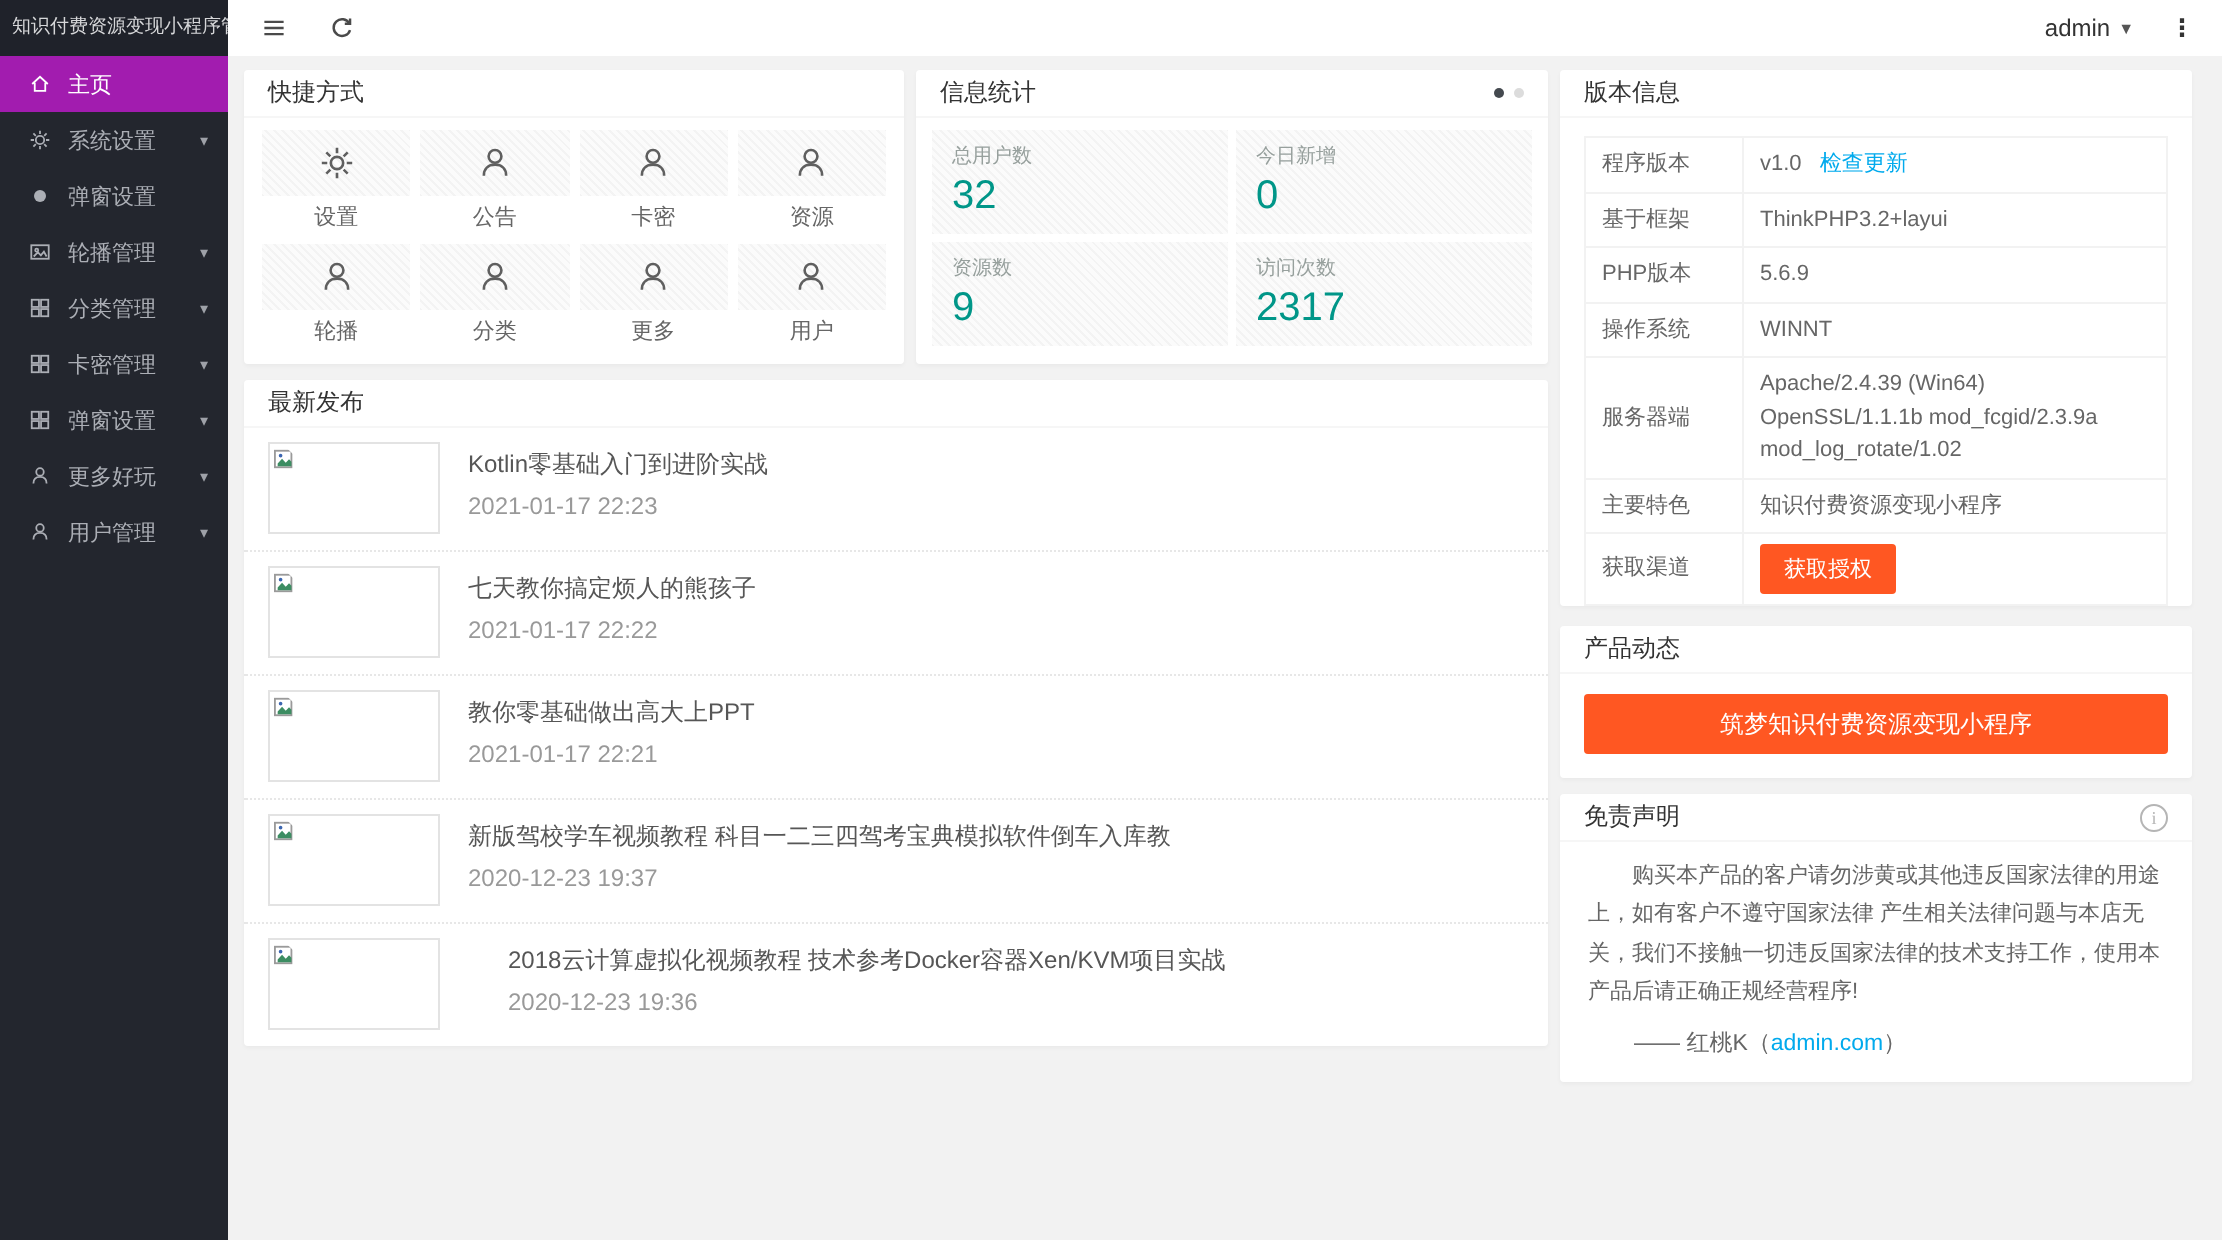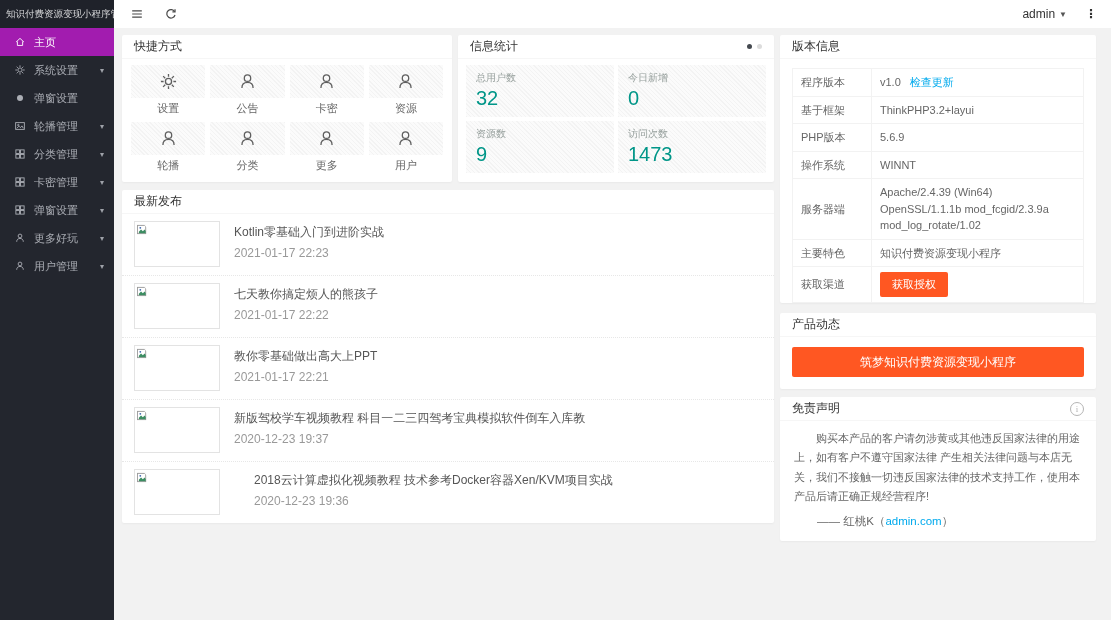--- a/index.html
+++ b/index.html
@@ -310,21 +310,21 @@
               <div class="st-box hatch">
                 <div class="st-label">今日新增</div>
                 <div class="st-value">0</div>
               </div>
               <div class="st-box hatch">
                 <div class="st-label">资源数</div>
                 <div class="st-value">9</div>
               </div>
               <div class="st-box hatch">
                 <div class="st-label">访问次数</div>
-                <div class="st-value">1473</div>
+                <div class="st-value">2317</div>
               </div>
             </div>
           </section>
         </div>
 
         <section class="card card-posts">
           <div class="card-h">
               <span>最新发布</span>
             </div>
           <div>

